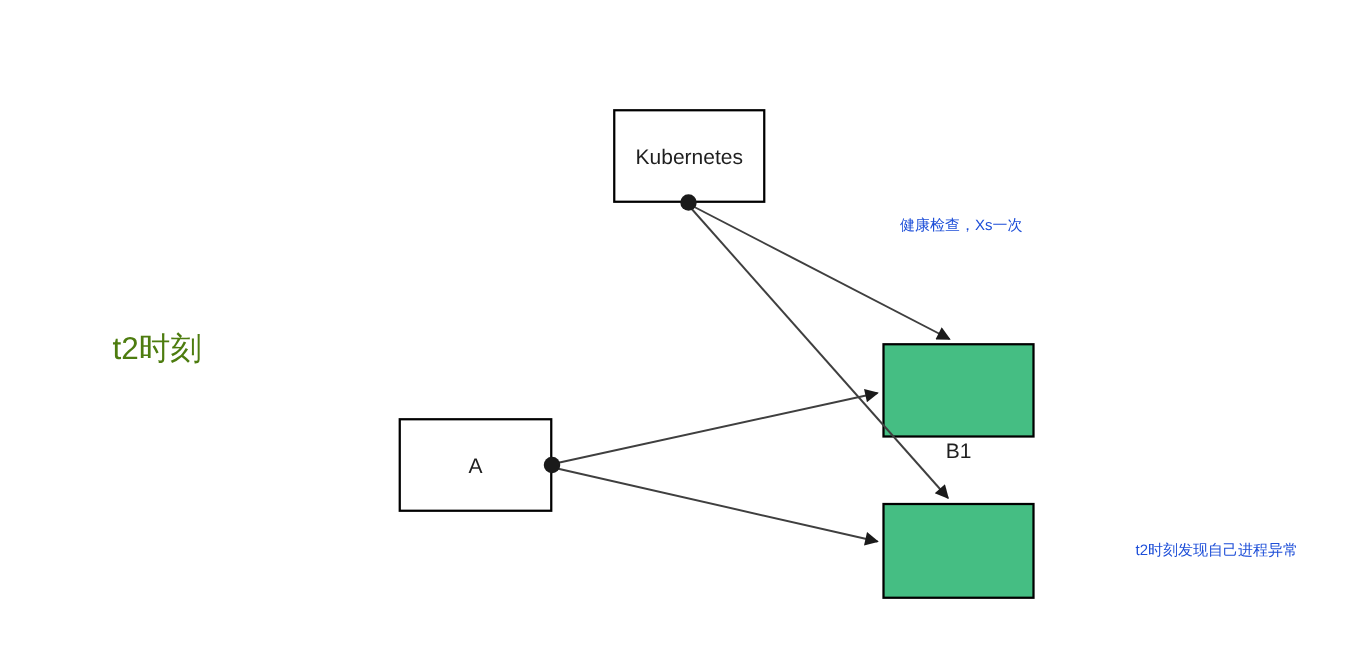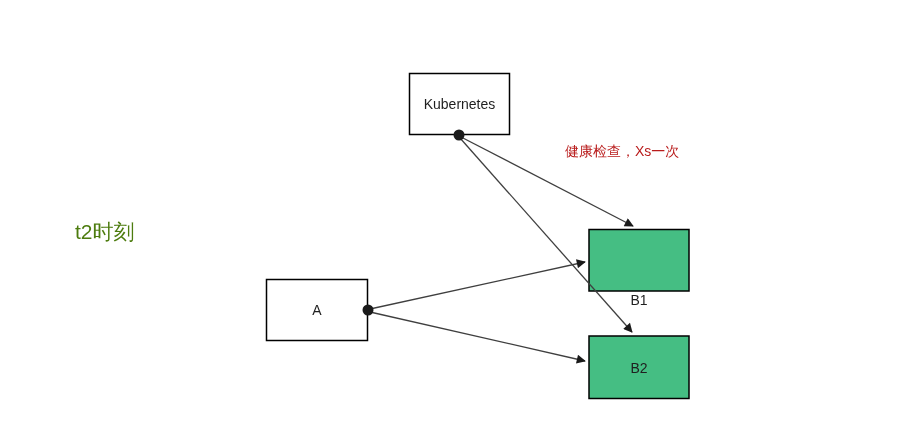--- a/index.html
+++ b/index.html
@@ -37,23 +37,24 @@
   .timeline-label {
     position: absolute;
     left: 75px;
     top: 218px;
     font-size: 21px;
     color: #4d7c0f;
     white-space: nowrap;
   }
   .annotation {
     position: absolute;
-    font-size: 14px;
-    color: #b91c1c;
+    font-size: 10px;
+    color: #1d4ed8;
     white-space: nowrap;
+    margin-left: 35px;
   }
   .annotation.health-check { left: 565px; top: 143px; }
   .annotation.process-abnormal { left: 722px; top: 360px; }
 </style>
 </head>
 <body>
 
 <div class="canvas">
 
   <svg class="shapes-svg" width="900" height="446" viewBox="0 0 900 446">
@@ -73,18 +74,18 @@
     <line x1="370" y1="309" x2="585" y2="262" stroke="#3f3f3f" stroke-width="1.3" marker-end="url(#arrowhead)"></line>
     <line x1="370" y1="312" x2="585" y2="361" stroke="#3f3f3f" stroke-width="1.3" marker-end="url(#arrowhead)"></line>
 
     <circle cx="459" cy="135" r="5.5" fill="#1a1a1a"></circle>
     <circle cx="368" cy="310" r="5.5" fill="#1a1a1a"></circle>
   </svg>
 
   <div class="node-label kubernetes">Kubernetes</div>
   <div class="node-label node-a">A</div>
   <div class="node-label node-b1">B1</div>
-  <div class="node-label node-b2">B2</div>
 
   <div class="timeline-label">t2时刻</div>
   <div class="annotation health-check">健康检查，Xs一次</div>
+  <div class="annotation process-abnormal">t2时刻发现自己进程异常</div>
 
 </div>
 
 </body></html>

